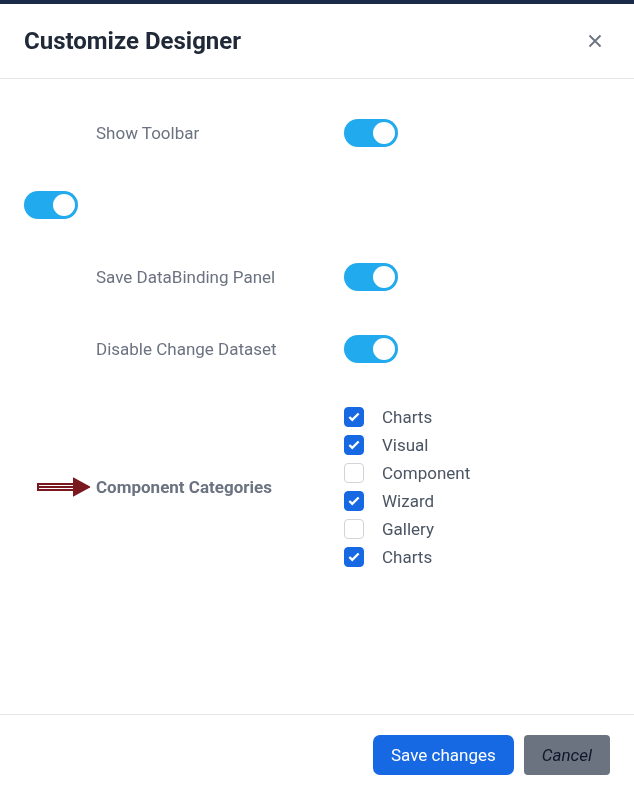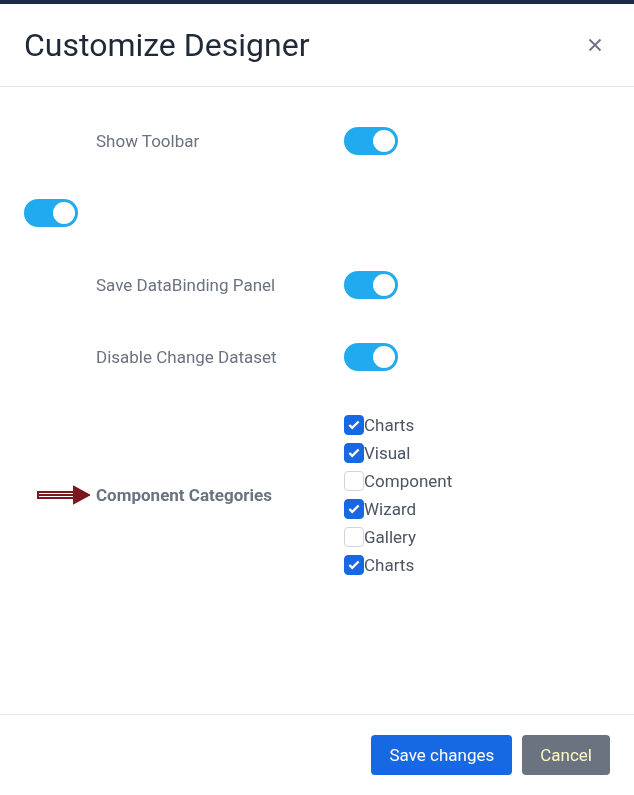--- a/index.html
+++ b/index.html
@@ -12,22 +12,22 @@
       border-top: 4px solid #1a2b4a;
     }
     .dialog-header {
       display: flex;
       justify-content: space-between;
       align-items: center;
       padding: 22px 24px 22px 24px;
       border-bottom: 1px solid #e5e7eb;
     }
     .dialog-title {
-      font-size: 32px;
-      font-weight: 400;
+      font-size: 24px;
+      font-weight: 700;
       color: #1f2937;
     }
     .close-btn {
       background: none;
       border: none;
       cursor: pointer;
       padding: 4px;
       color: #6b7280;
       display: flex;
       align-items: center;
@@ -89,21 +89,21 @@
       font-weight: bold;
     }
     .categories-list {
       display: flex;
       flex-direction: column;
       gap: 8px;
     }
     .category-item {
       display: flex;
       align-items: center;
-      gap: 0;
+      gap: 18px;
     }
     .checkbox {
       width: 20px;
       height: 20px;
       border-radius: 4px;
       display: flex;
       align-items: center;
       justify-content: center;
       cursor: pointer;
       flex-shrink: 0;
@@ -136,24 +136,26 @@
       border: none;
       border-radius: 4px;
       padding: 10px 18px;
       font-size: 17px;
       cursor: pointer;
       font-family: inherit;
     }
     .btn-primary {
       background: #1668e3;
       color: #fff;
+      border-radius: 7px;
     }
     .btn-secondary {
       background: #6b7280;
-      color: #fef9c3;
+      color: #0f172a;
+      font-style: italic;
     }
   </style>
 </head>
 <body>
 
 <div class="dialog-header">
   <div class="dialog-title">Customize Designer</div>
   <button class="close-btn">
     <svg viewBox="0 0 24 24" fill="none" stroke="currentColor" stroke-width="2">
       <path d="M18 6L6 18M6 6l12 12"></path>

